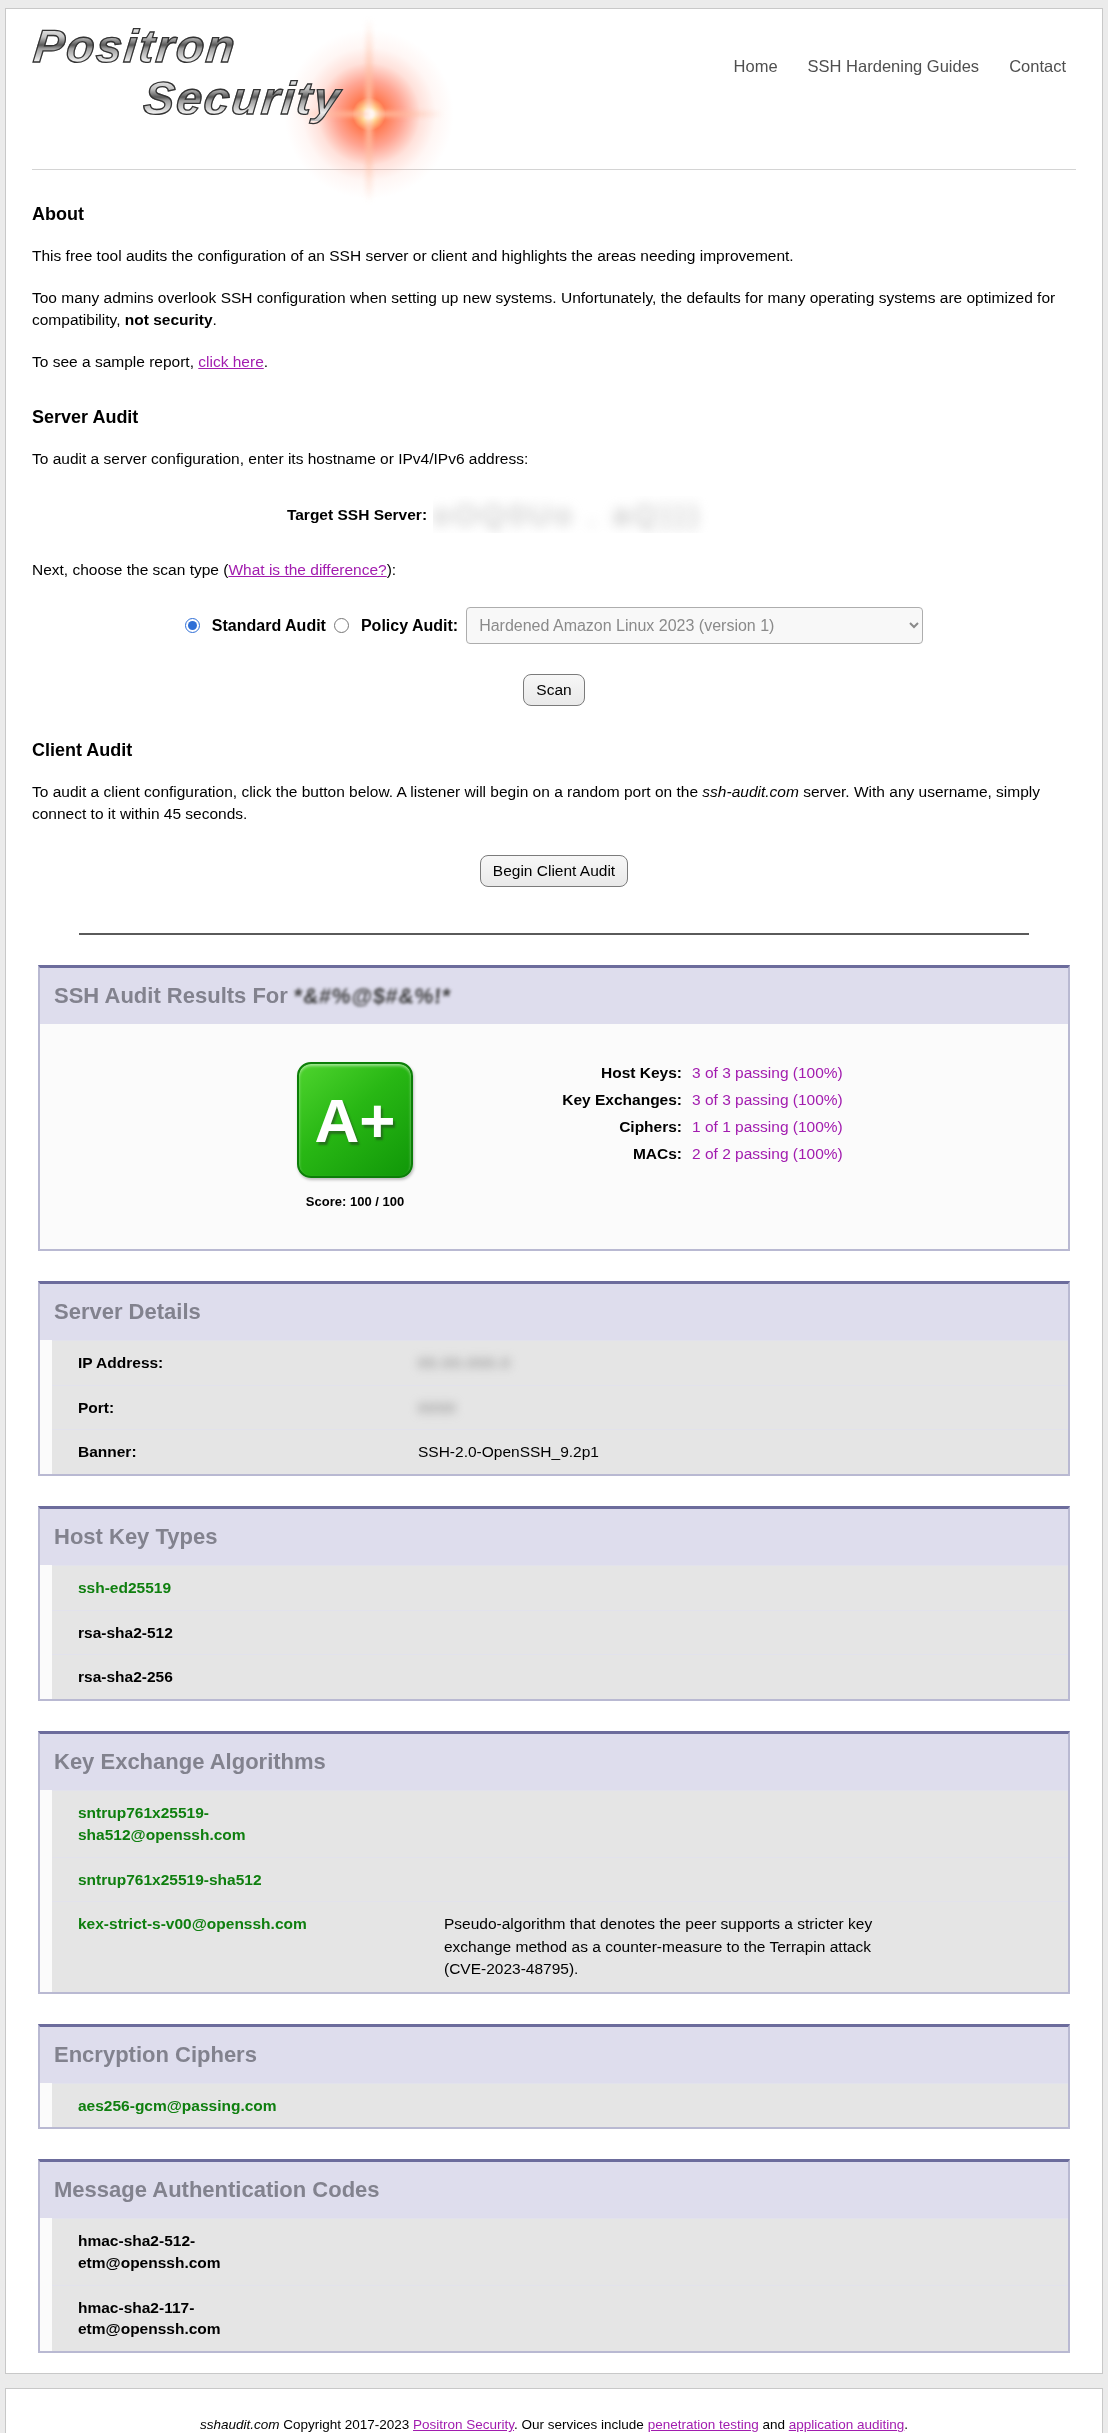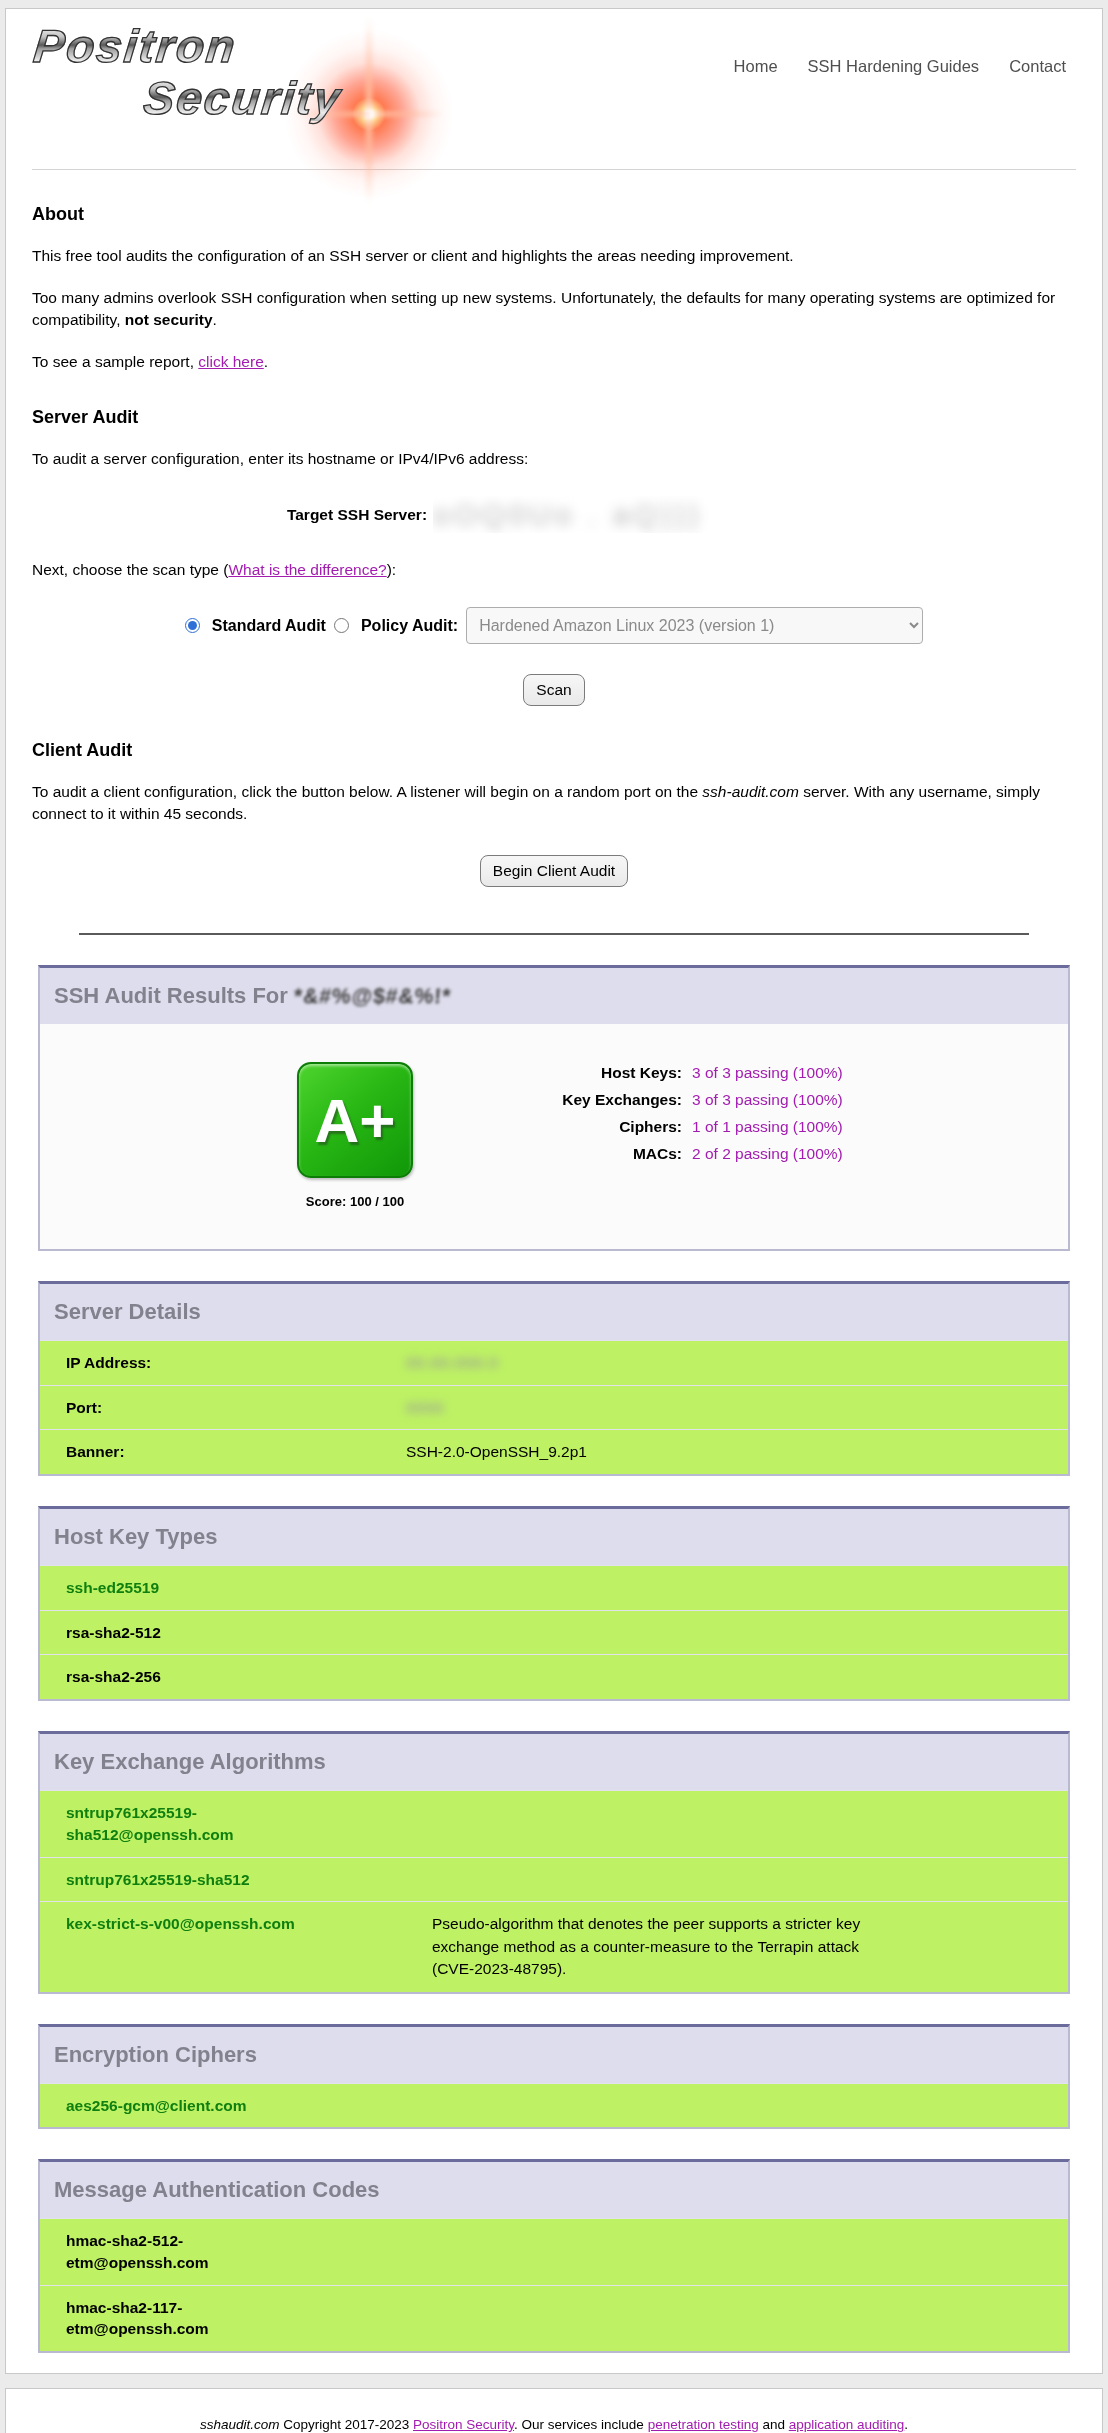--- a/index.html
+++ b/index.html
@@ -61,21 +61,21 @@
     background:linear-gradient(140deg,#4ed42e 0%,#28b714 45%,#109708 100%);
     border:2px solid #0c7e08;color:#fff;font-size:62px;font-weight:bold;
     display:flex;align-items:center;justify-content:center;text-shadow:2px 3px 2px rgba(40,40,40,.45);
     box-shadow:inset 0 2px 3px rgba(255,255,255,.5), 1px 2px 3px rgba(0,0,0,.25);}
   .score{font-weight:bold;font-size:13px;margin-top:16px;}
   .stats-col{margin-left:80px;margin-top:12px;}
   .stat-row{display:flex;margin-bottom:9px;}
   .stat-label{font-weight:bold;width:162px;text-align:right;margin-right:10px;}
   .stat-value{color:#a21caf;}
 
-  .rows .row{display:flex;padding:11px 0 11px 26px;border-top:1px solid #e2e2ec;background:#bef264;line-height:1.4;}
+  .rows .row{display:flex;padding:11px 0 11px 26px;border-top:1px solid #e2e2ec;background:#e5e5e5;line-height:1.4;margin-left:12px;}
   .rows .row:first-child{border-top:none;}
   .row-label{font-weight:bold;flex:0 0 340px;}
   .row-value{flex:1;}
   .redact-blob{display:inline-block;color:#9a9a9a;font-weight:bold;filter:blur(5px);letter-spacing:1px;}
 
   .alg-name{font-weight:bold;flex:0 0 250px;margin-right:116px;overflow-wrap:break-word;}
   .alg-name.good{color:#0f7f0f;}
   .alg-note{flex:0 0 465px;line-height:1.45;}
 
   
@@ -212,21 +212,21 @@
       </div>
     <div class="row">
       <span class="alg-name good">kex-strict-s-v00@openssh.com</span>
       <span class="alg-note">Pseudo-algorithm that denotes the peer supports a stricter key exchange method as a counter-measure to the Terrapin attack (CVE-2023-48795).</span>
     </div>
   </section>
 
   <section class="panel rows">
     <div class="panel-head">Encryption Ciphers</div>
     <div class="row">
-        <span class="alg-name good">aes256-gcm@client.com</span>
+        <span class="alg-name good">aes256-gcm@passing.com</span>
       </div>
   </section>
 
   <section class="panel rows">
     <div class="panel-head">Message Authentication Codes</div>
     <div class="row">
         <span class="alg-name">hmac-sha2-512-etm@openssh.com</span>
       </div>
     <div class="row">
         <span class="alg-name">hmac-sha2-117-etm@openssh.com</span>

